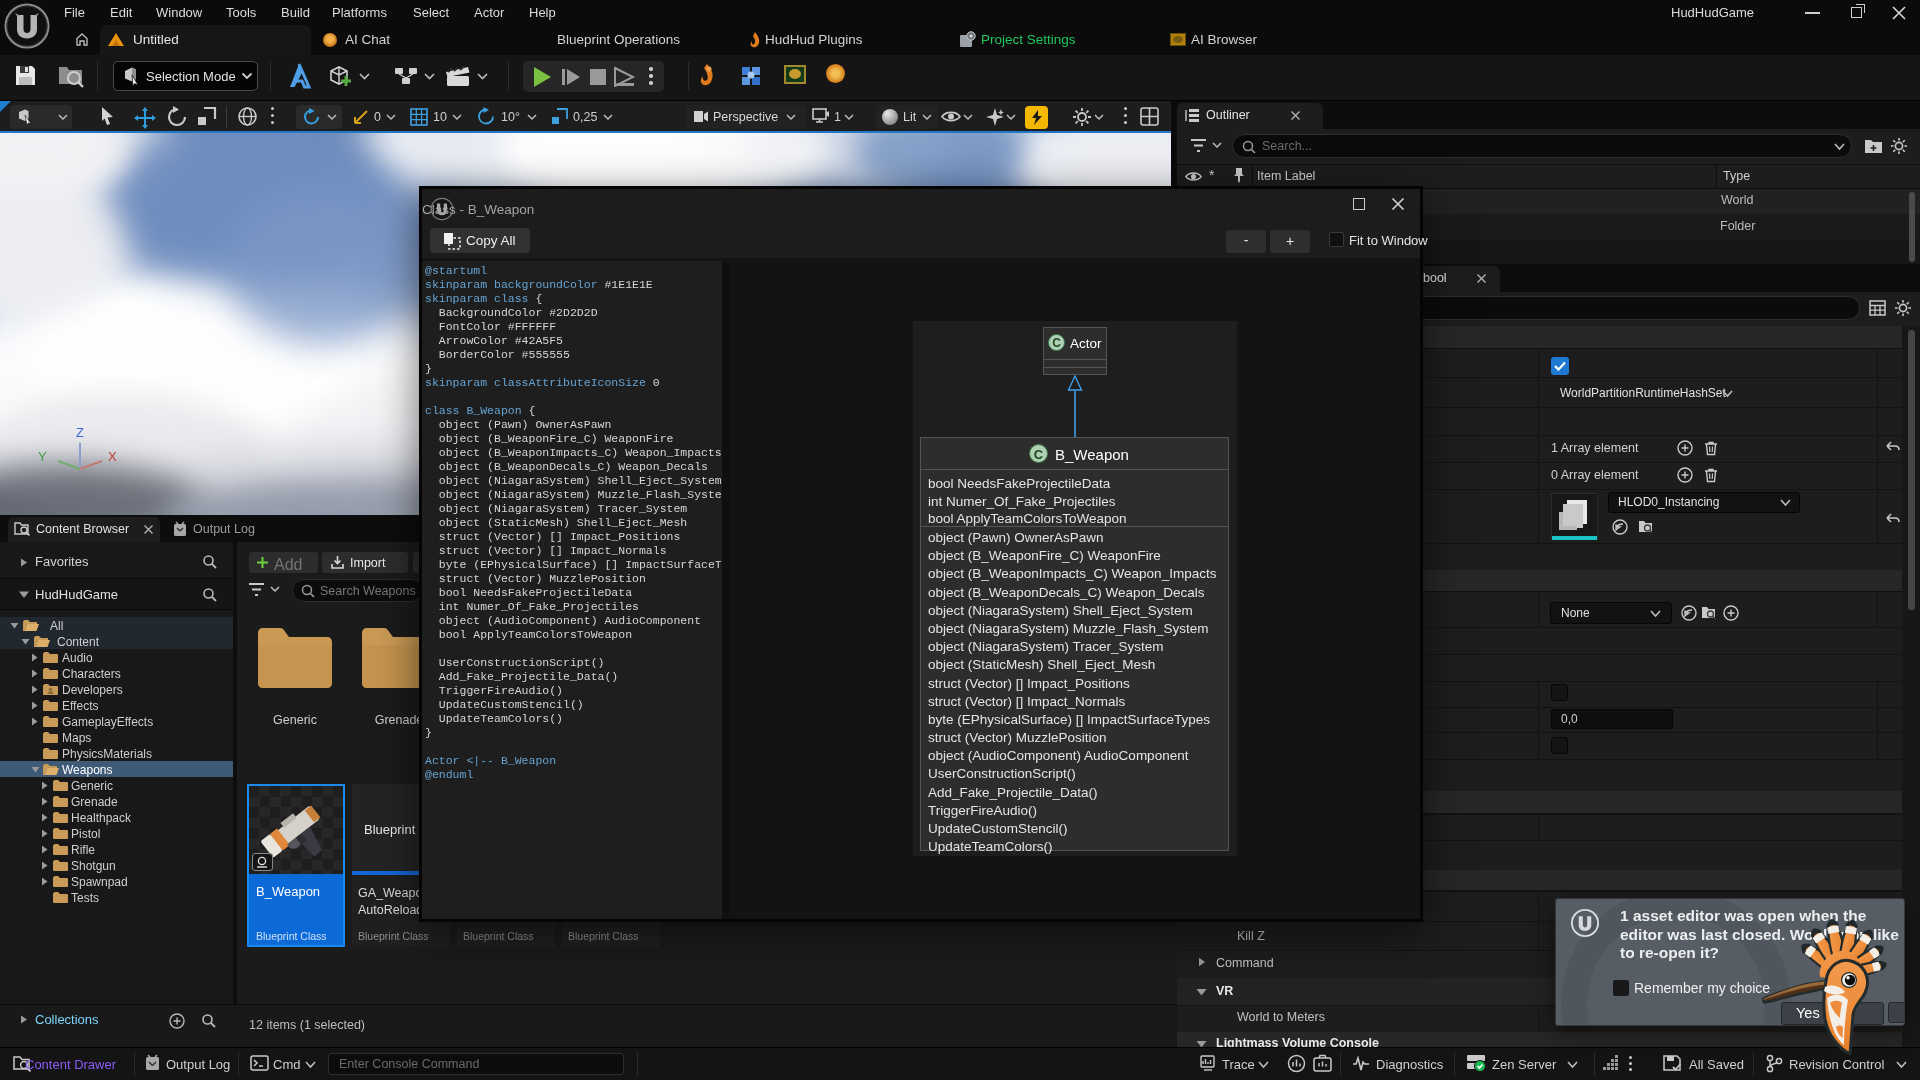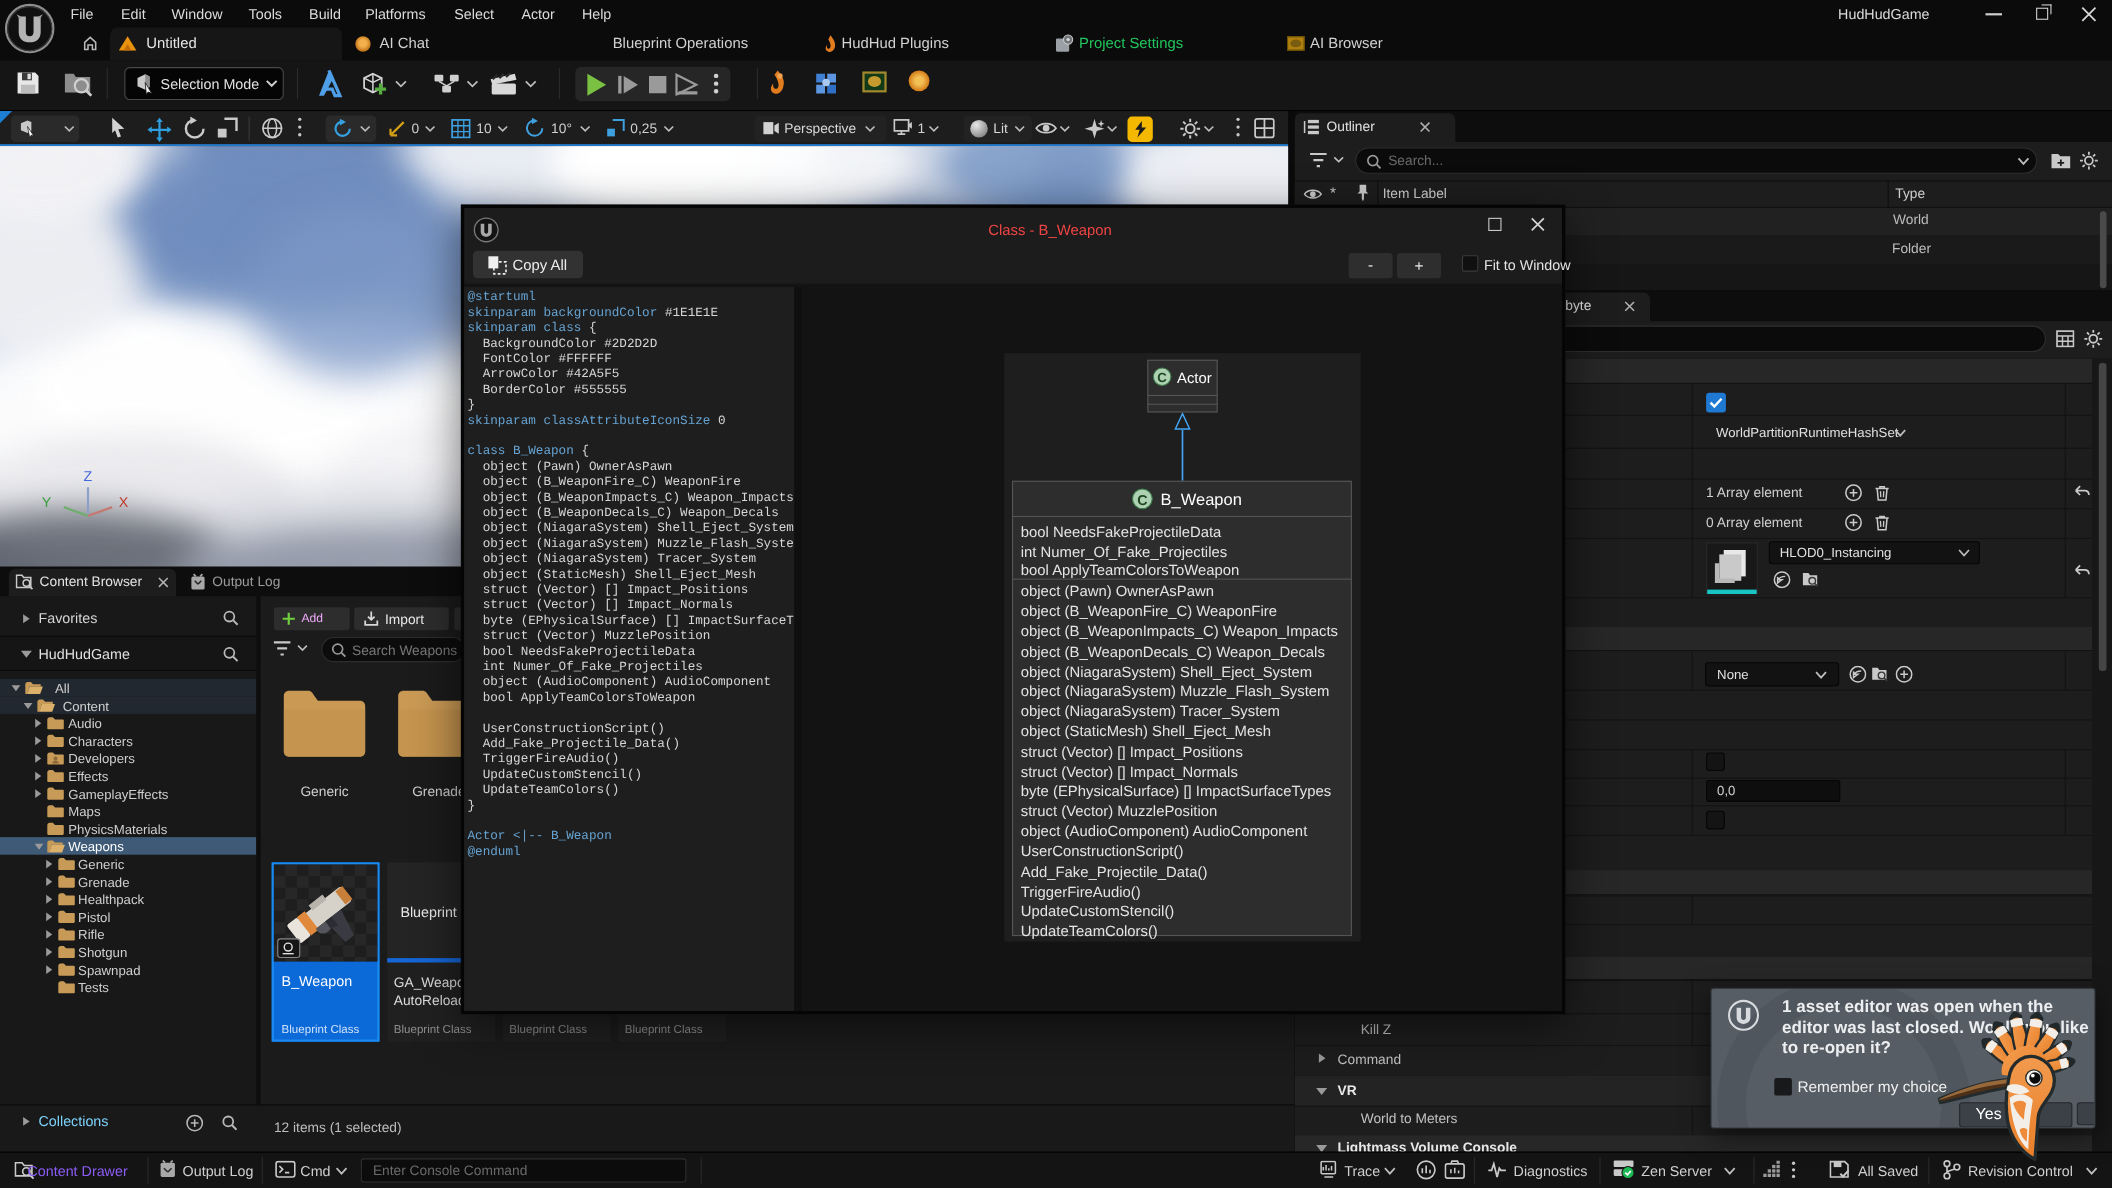--- a/index.html
+++ b/index.html
@@ -504,21 +504,21 @@
     </svg>
 <svg class="abs" style="left:201px;top:1013px" width="15" height="15" viewBox="0 0 15 15">
       <circle cx="6.5" cy="6.5" r="4.5" fill="none" stroke="#b8b8b8" stroke-width="1.6"></circle>
       <path d="M10 10 L14 14" stroke="#b8b8b8" stroke-width="1.8"></path>
     </svg>
 
 <div class="abs" style="left:249px;top:552px;width:69px;height:21px;background:#2d2d2d;border-radius:3px"></div>
 <svg class="abs" style="left:256px;top:556px" width="13" height="13" viewBox="0 0 13 13">
       <path d="M6.5 1 L6.5 12 M1 6.5 L12 6.5" stroke="#6fcf3f" stroke-width="2"></path>
     </svg>
-<div class="abs txt" style="left:274px;top:556px;font-size:11px;color:#f0abfc">Add</div>
+<div class="abs txt" style="left:274px;top:556px;font-size:16px;color:#737373">Add</div>
 <div class="abs" style="left:322px;top:552px;width:86px;height:21px;background:#2d2d2d;border-radius:3px"></div>
 <svg class="abs" style="left:330px;top:555px" width="15" height="15" viewBox="0 0 15 15">
       <path d="M7.5 1 L7.5 8 M4.5 5.5 L7.5 8.5 L10.5 5.5" stroke="#d8d8d8" stroke-width="1.6" fill="none"></path>
       <path d="M2 9 L2 13 L13 13 L13 9" stroke="#d8d8d8" stroke-width="1.6" fill="none"></path>
     </svg>
 <div class="abs txt" style="left:350px;top:556px;font-size:12.5px;color:#e8e8e8">Import</div>
 <div class="abs" style="left:413px;top:552px;width:11px;height:21px;background:#2d2d2d;border-radius:3px 0 0 3px"></div>
 
 <svg class="abs" style="left:248px;top:582px" width="17" height="15" viewBox="0 0 17 15">
       <path d="M1 2 L16 2 M4 7.5 L13 7.5 M7 13 L10 13" stroke="#c9c9c9" stroke-width="2"></path>
@@ -633,21 +633,21 @@
 
 <div class="abs" style="left:1177px;top:189px;width:743px;height:25px;background:#212121"></div>
 <div class="abs txt" style="left:1721px;top:193px;font-size:12.5px;color:#bdbdbd">World</div>
 <div class="abs" style="left:1177px;top:214px;width:743px;height:26px;background:#1a1a1a"></div>
 <div class="abs txt" style="left:1720px;top:219px;font-size:12.5px;color:#bdbdbd">Folder</div>
 <div class="abs" style="left:1177px;top:240px;width:743px;height:24px;background:#161616"></div>
 <div class="abs" style="left:1909px;top:192px;width:6px;height:70px;background:#4a4a4a;border-radius:3px"></div>
 
 <div class="abs" style="left:1177px;top:264px;width:743px;height:28px;background:#0d0d0d"></div>
 <div class="abs" style="left:1380px;top:266px;width:120px;height:26px;background:#1d1d1d;border-radius:6px 6px 0 0"></div>
-<div class="abs txt" style="left:1423px;top:271px;font-size:12.5px;color:#e2e2e2">byte</div>
+<div class="abs txt" style="left:1423px;top:271px;font-size:12.5px;color:#e2e2e2">bool</div>
 <svg class="abs" style="left:1476px;top:273px" width="11" height="11" viewBox="0 0 11 11">
       <path d="M1.5 1.5 L9.5 9.5 M9.5 1.5 L1.5 9.5" stroke="#b0b0b0" stroke-width="1.4"></path>
     </svg>
 
 <div class="abs" style="left:1177px;top:292px;width:743px;height:34px;background:#1d1d1d"></div>
 <div class="abs" style="left:1240px;top:296px;width:620px;height:24px;background:#0b0b0b;border:1px solid #2e2e2e;border-radius:12px"></div>
 <svg class="abs" style="left:1869px;top:300px" width="17" height="16" viewBox="0 0 17 16">
       <rect x="1" y="1" width="15" height="14" fill="none" stroke="#c9c9c9" stroke-width="1.5"></rect>
       <path d="M1 5.5 L16 5.5 M1 10.2 L16 10.2 M6 5.5 L6 15 M11 5.5 L11 15" stroke="#c9c9c9" stroke-width="1.3"></path>
     </svg>
@@ -786,21 +786,21 @@
       <div class="abs txt" style="left:39px;top:710px;font-size:12.5px;color:#e8e8e8;font-weight:bold">Lightmass Volume Console</div>
       <div class="abs" style="left:725px;top:0px;width:18px;height:721px;background:#171717"></div>
       <div class="abs" style="left:731px;top:4px;width:7px;height:280px;background:#454545;border-radius:3px"></div>
     </div>
 
 <div class="abs" style="left:419px;top:186px;width:1004px;height:736px;background:#1c1c1c;border:3px solid #050505;box-shadow:0 10px 40px rgba(0,0,0,0.55)">
   <svg class="abs" style="left:8px;top:8px" width="24" height="24" viewBox="0 0 48 48">
   <circle cx="24" cy="24" r="21.5" fill="#141414" stroke="#787878" stroke-width="2.5"></circle>
   <path d="M14 13 L20.5 13 L20.5 27 C20.5 29.5 21.8 31 24 31 C26.2 31 27.5 29.5 27.5 27 L27.5 13 L34 13 L34 27 C34 33 30 36.5 24 36.5 C18 36.5 14 33 14 27 Z" fill="#a8a8a8"></path>
       </svg>
-  <div class="abs txt" style="left:0;top:13px;width:1065px;text-align:center;font-size:13.5px;color:#ef4444">Class - B_Weapon</div>
+  <div class="abs txt" style="left:0;top:13px;width:1065px;text-align:left;font-size:13.5px;color:#a3a3a3">Class - B_Weapon</div>
   <div class="abs" style="left:931px;top:9px;width:12px;height:12px;border:1.5px solid #c9c9c9"></div>
   <svg class="abs" style="left:969px;top:8px" width="14" height="14" viewBox="0 0 14 14">
         <path d="M1.5 1.5 L12.5 12.5 M12.5 1.5 L1.5 12.5" stroke="#d2d2d2" stroke-width="1.6"></path>
       </svg>
   <div class="abs" style="left:8px;top:39px;width:100px;height:25px;background:#323232;border-radius:4px"></div>
   <svg class="abs" style="left:21px;top:43px" width="18" height="18" viewBox="0 0 18 18">
         <rect x="1" y="1" width="9" height="11" fill="#f0f0f0"></rect>
         <rect x="6" y="6" width="11" height="11" fill="none" stroke="#f0f0f0" stroke-width="1.5" stroke-dasharray="2.5 2"></rect>
       </svg>
   <div class="abs txt" style="left:44px;top:44px;font-size:13.5px;color:#ececec">Copy All</div>

